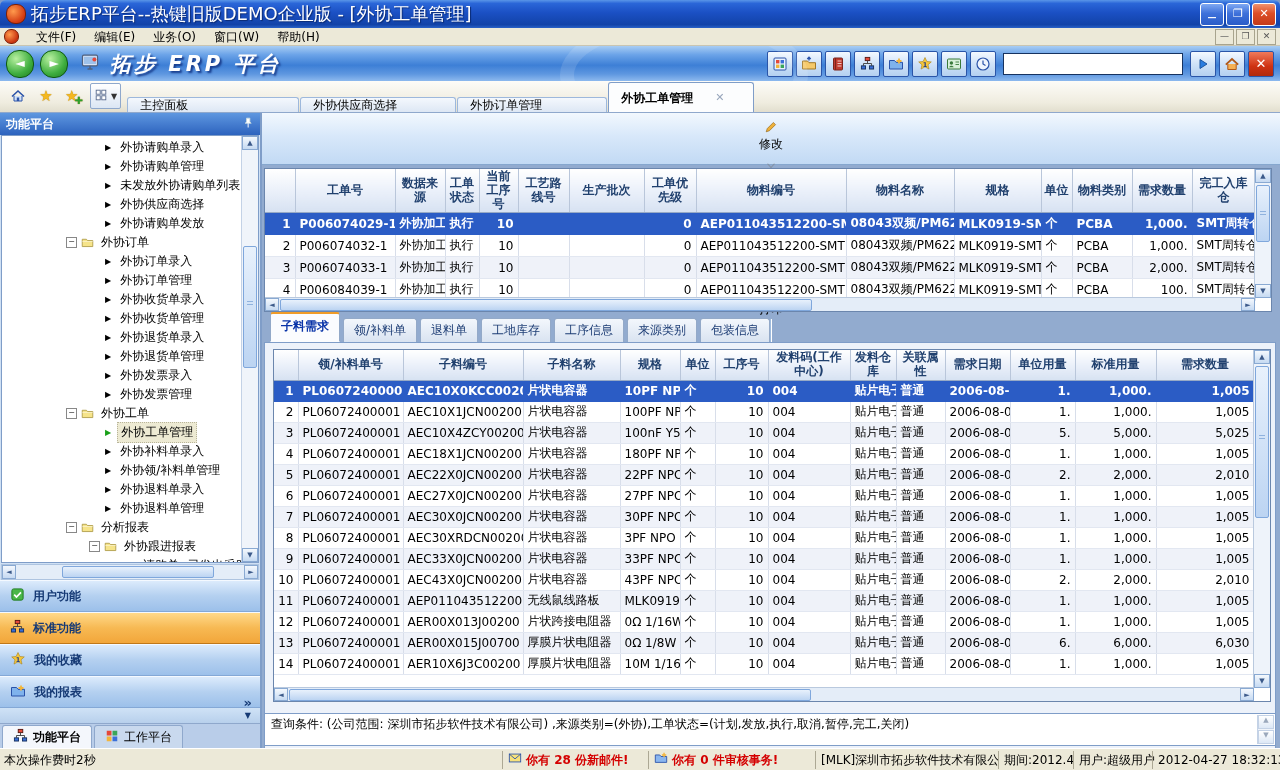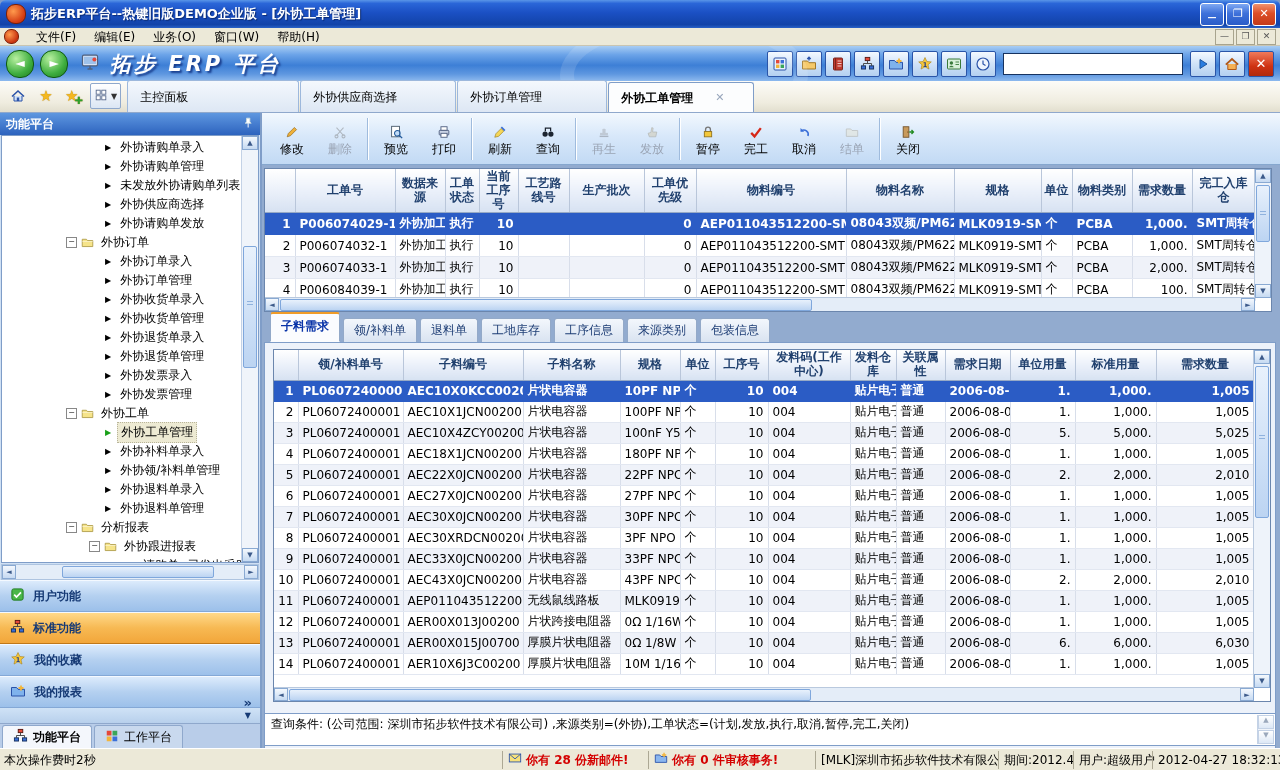--- a/index.html
+++ b/index.html
@@ -6,21 +6,21 @@
   body{width:1280px;height:770px;overflow:hidden;background:#7f9ccb;
        font-family:"DejaVu Sans","Liberation Sans",sans-serif;font-size:12px;color:#000;}
   .app{position:relative;width:1280px;height:770px;}
 
   
   .titlebar{position:absolute;left:0;top:0;width:100%;height:28px;
     background:linear-gradient(180deg,#5a96e8 0%,#2a66d8 12%,#1b50c4 45%,#1243a8 88%,#2a62c8 100%);
     border-radius:6px 6px 0 0;display:flex;align-items:center;padding:0 4px;box-sizing:border-box;}
   .titlebar .t-ico{width:18px;height:18px;border-radius:9px;margin:0 5px 0 2px;
     background:radial-gradient(circle at 35% 35%,#ff9a4d,#d33a12 70%);border:1px solid #7a1f07;flex:none;}
-  .titlebar .t-text{color:#fff;font-weight:bold;font-size:13px;text-shadow:1px 1px 1px #0a2a72;flex:1;
+  .titlebar .t-text{color:#fff;font-weight:normal;font-size:18px;text-shadow:1px 1px 1px #0a2a72;flex:1;
     white-space:nowrap;overflow:hidden;}
   .winbtn{width:22px;height:21px;margin-left:2px;border-radius:3px;border:1px solid #fff;
     color:#fff;font-weight:bold;font-size:11px;line-height:19px;text-align:center;flex:none;
     background:linear-gradient(180deg,#7fa8f2 0%,#3e71da 45%,#2a5cc8 100%);}
   .winbtn.close{background:linear-gradient(180deg,#f0926e 0%,#dd4d26 45%,#c33a18 100%);}
   .winbtn.min::after{content:"—";font-size:9px;position:relative;top:3px;}
   .winbtn.restore::after{content:"❐";}
   .winbtn.close::after{content:"✕";}
 
   
@@ -57,21 +57,21 @@
   .tabrow{position:absolute;left:0;top:81px;width:100%;height:32px;
     background:linear-gradient(180deg,#fdfcf8 0%,#efecdf 70%,#e2dece 100%);
     border-bottom:1px solid #8fa8cc;display:flex;align-items:flex-end;padding:0 0 0 4px;box-sizing:border-box;}
   .tico{width:24px;height:24px;margin:0 1px 3px 1px;display:flex;align-items:center;justify-content:center;
     border:1px solid transparent;border-radius:2px;}
   .tico.star{font-size:15px;color:#f4b820;text-shadow:0 0 1px #9a6e00;}
   .tico .plus{color:#2ca02c;font-weight:bold;font-size:10px;margin-left:-4px;margin-top:8px;}
   .grid-dd{display:flex;align-items:center;margin:0 6px 3px 2px;border:1px solid #8fa8cc;border-radius:2px;
     background:linear-gradient(#fff,#dbe6f4);height:24px;padding:0 3px;}
   .grid-dd .caret{font-size:8px;color:#333;margin-left:3px;}
-  .doctab{height:32px;line-height:26px;padding:0 12px;border:1px solid #9db8dc;border-bottom:none;
+  .doctab{height:15px;line-height:26px;padding:0 12px;border:1px solid #9db8dc;border-bottom:none;
     border-radius:3px 3px 0 0;background:linear-gradient(180deg,#f4f8fd,#dde7f4);margin-right:1px;
     white-space:nowrap;box-sizing:border-box;display:flex;align-items:center;}
   .doctab.active{background:#fcfdfe;font-weight:bold;height:30px;border-color:#7f9dc8;}
   .doctab .x{margin-left:22px;color:#98a6bc;font-weight:normal;font-size:11px;}
 
   
   .main{position:absolute;left:0;top:113px;width:1280px;height:635px;}
 
   
   .sidebar{position:absolute;left:0;top:0;width:262px;height:635px;background:#cfe0f4;
@@ -108,21 +108,21 @@
   .sb-tabs{flex:none;height:24px;background:#b9cde9;display:flex;align-items:flex-end;padding-left:2px;
     border-top:1px solid #8fa8cc;}
   .sb-tab{height:22px;display:flex;align-items:center;gap:5px;padding:0 10px;border:1px solid #8fa8cc;
     border-bottom:none;border-radius:3px 3px 0 0;background:#c9d9ee;margin-right:2px;}
   .sb-tab.active{background:#f4f7fc;font-weight:bold;}
 
   
   .content{position:absolute;left:262px;top:0;width:1018px;height:635px;background:#92abcf;}
   .toolbar{position:absolute;left:0;top:0;width:100%;height:52px;
     background:linear-gradient(180deg,#f2f8fe 0%,#d8e8fa 45%,#c2daf4 100%);
-    border-bottom:1px solid #86a7ce;display:flex;align-items:center;padding:0 6px;box-sizing:border-box;}
+    border-bottom:1px solid #86a7ce;display:flex;align-items:center;padding:0 6px;box-sizing:border-box;flex-direction:column;}
   .tbtn{width:46px;height:47px;display:flex;flex-direction:column;align-items:center;justify-content:center;
     gap:2px;border:1px solid transparent;border-radius:2px;cursor:pointer;}
   .tbtn .ti{height:20px;display:flex;align-items:flex-end;}
   .tbtn .tl{font-size:12px;}
   .tbtn.disabled .tl{color:#9aa4b4;}
   .tbtn.disabled .ti{opacity:.45;filter:grayscale(70%);}
   .tsep{width:1px;height:42px;background:#9fbbdd;border-right:1px solid #fff;margin:0 3px;flex:none;}
 
   
   .gridbox{position:absolute;background:#fff;border:1px solid #6b86ad;}

